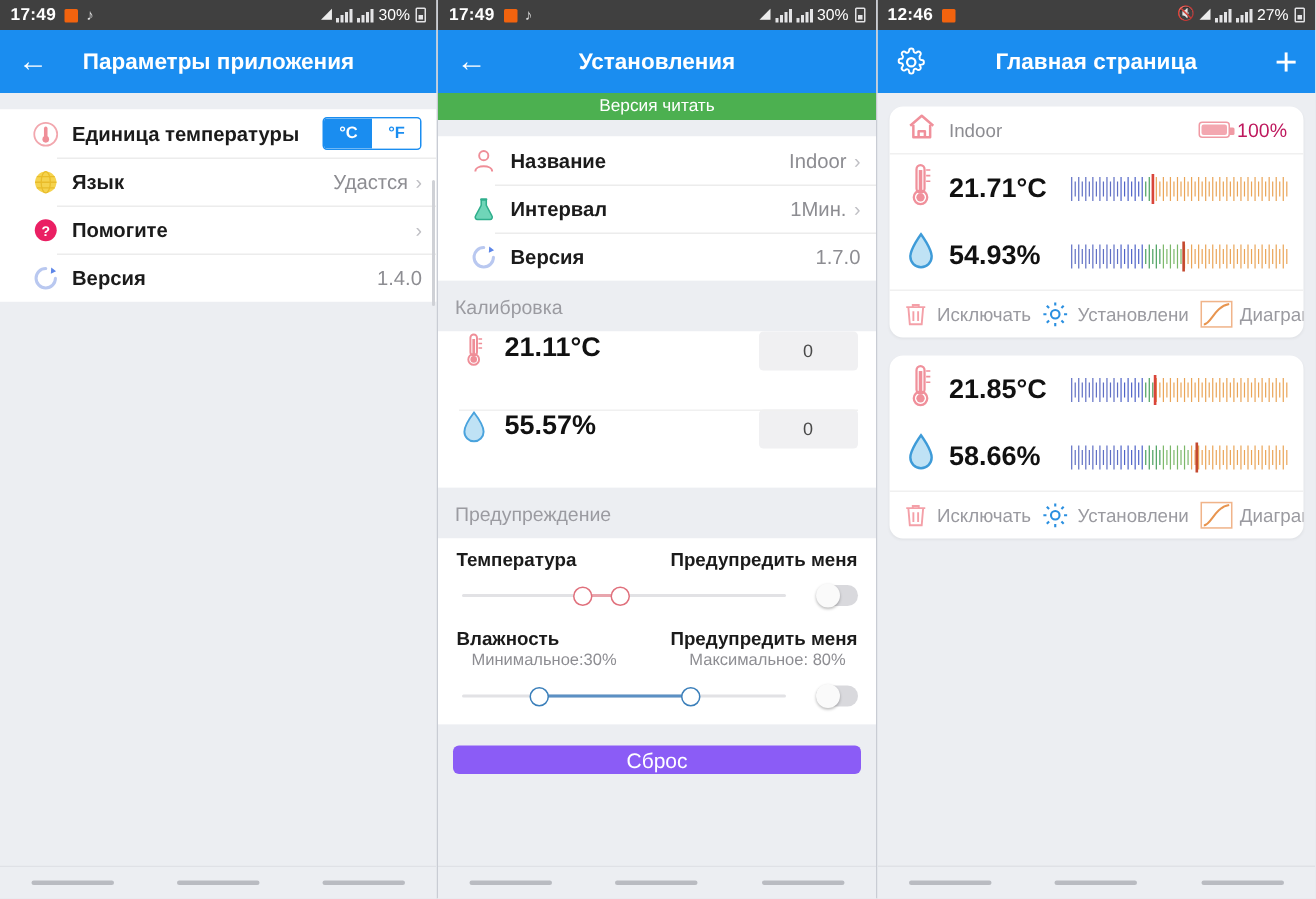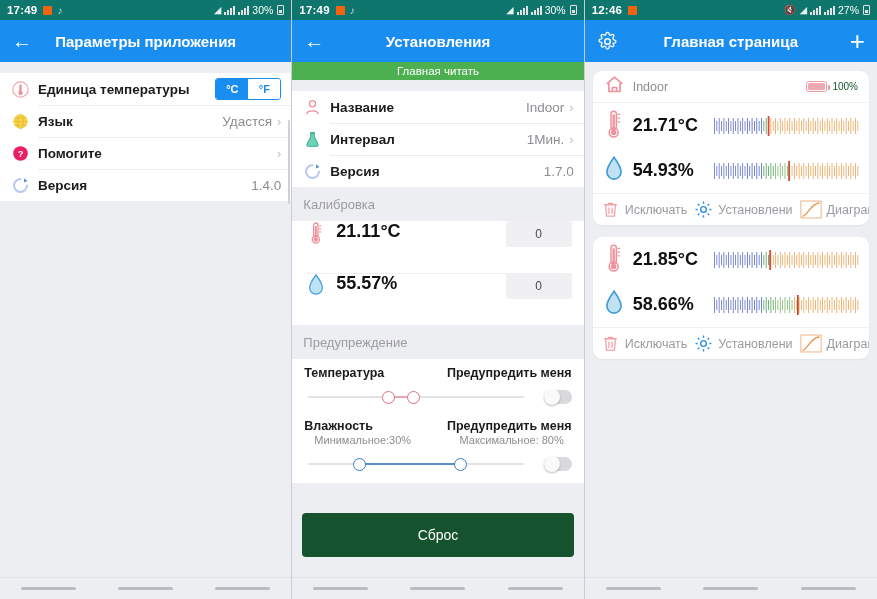--- a/index.html
+++ b/index.html
@@ -10,21 +10,21 @@
     overflow: hidden;
   }
   .screens { display: flex; width: 877px; height: 599px; }
   .screen { width: 292px; height: 599px; position: relative; background: #eceef2;
             display: flex; flex-direction: column; overflow: hidden; }
   .screen.last { width: 293px; }
   .sep { width: 1px; background: #c9ccd4; height: 599px; flex: 0 0 1px; }
 
   
   .statusbar {
-    height: 20px; background: #0f766e; color: #ffffff;
+    height: 20px; background: #404040; color: #ffffff;
     display: flex; align-items: center; padding: 0 7px;
     font-size: 11.5px; flex: 0 0 20px;
   }
   .sb-time { font-weight: bold; letter-spacing: .2px; }
   .sb-left-icons { display: flex; align-items: center; gap: 5px; margin-left: 6px; }
   .sb-orange { width: 9px; height: 9px; background: #f2630e; border-radius: 1px; }
   .sb-note { font-size: 10px; color: #dcdcdc; }
   .sb-spacer { flex: 1; }
   .sb-right { display: flex; align-items: center; gap: 3px; font-size: 10.5px; }
   .sb-glyph { font-size: 9.5px; opacity: .9; line-height: 1; }
@@ -51,21 +51,21 @@
   .back-arrow { font-size: 20px; font-weight: normal; }
   .plus-ic { font-size: 26px; font-weight: 300; margin-left: auto; }
   .gear-ic svg { display: block; }
 
   
   .pagebody { flex: 1; overflow: hidden; background: #eceef2; position: relative; }
   .gap { height: 11px; background: #eceef2; }
   .card { background: #fff; }
   .row {
     display: flex; align-items: center; height: 32px;
-    padding: 0 10px 0 9px; background: #fff; position: relative;
+    padding: 0 10px 0 19px; background: #fff; position: relative;
   }
   .row + .row:before {
     content: ""; position: absolute; left: 38px; right: 0; top: 0;
     height: 1px; background: #ececec;
   }
   .row .ico { width: 22px; display: flex; align-items: center; justify-content: center;
               margin-right: 7px; flex: 0 0 22px; }
   .row .lbl { font-size: 13.5px; color: #1b1b1b; font-weight: bold; }
   .row .val { margin-left: auto; font-size: 13.5px; color: #8d8d92; }
   .chev { color: #c0c0c5; font-size: 13px; margin-left: 5px; font-weight: 300; }
@@ -111,39 +111,39 @@
   .knob { position: absolute; top: 3px; width: 13px; height: 13px; border-radius: 50%;
           background: #fff; }
   .knob.red { border: 1.6px solid #e0707c; }
   .knob.blue { border: 1.6px solid #3b7fba; }
   .toggle { width: 28px; height: 14px; border-radius: 8px; background: #d9d9dd;
             position: relative; flex: 0 0 28px; cursor: pointer; }
   .toggle:after { content:""; position:absolute; left:0; top:-1px; width:16px;
                   height:16px; border-radius:50%; background:#fafafa;
                   box-shadow: 0 1px 2px rgba(0,0,0,.28); }
   .resetwrap { padding: 14px 10px 0 10px; background: #eceef2; }
-  .resetbtn { height: 44px; background: #14532d; border-radius: 4px; color: #fff;
+  .resetbtn { height: 19px; background: #8b5cf6; border-radius: 4px; color: #fff;
               font-size: 14px; display: flex; align-items: center;
-              justify-content: center; cursor: pointer; margin-top: 16px; }
+              justify-content: center; cursor: pointer; }
 
   
   .rbody { flex: 1; background: #eceef2; padding: 9px 8px 0 8px; overflow: hidden; }
   .sensor { background: #fff; border-radius: 9px; margin-bottom: 12px;
             box-shadow: 0 1px 2px rgba(0,0,0,.05); overflow: hidden; }
   .s-head { display: flex; align-items: center; height: 32px; padding: 0 11px;
             border-bottom: 1px solid #f0f0f0; }
   .s-name { font-size: 12.5px; color: #8d8d92; margin-left: 8px; }
   .s-batt { margin-left: auto; display: flex; align-items: center; gap: 5px; }
   .bshape { width: 21px; height: 11px; border: 1.4px solid #f09aa4; border-radius: 2.5px;
             position: relative; }
   .bshape:after { content:""; position:absolute; right:-4px; top:3px; width:2.5px;
                   height:5px; background:#f09aa4; border-radius:0 1px 1px 0; }
   .bfill { position: absolute; left: 1px; top: 1px; bottom: 1px; background: #f3a7b0;
            border-radius: 1.5px; }
-  .s-batt span { font-size: 10px; color: #14532d; text-align: right; }
+  .s-batt span { font-size: 13px; color: #be185d; text-align: right; }
   .s-read { display: flex; align-items: center; height: 45px; padding: 0 10px 0 11px; }
   .s-val { font-size: 18px; font-weight: bold; color: #111; margin-left: 9px;
            min-width: 76px; }
   .gauge { flex: 1; height: 22px; margin-left: 4px; position: relative; }
   .gauge svg { display: block; width: 100%; height: 22px; }
   .s-acts { display: flex; align-items: center; height: 32px;
             border-top: 1px solid #f0f0f0; padding: 0 8px; }
   .act { display: flex; align-items: center; cursor: pointer; }
   .act span { font-size: 12.5px; color: #9a9aa0; margin-left: 5px; }
   .act + .act { margin-left: 7px; }
@@ -291,21 +291,21 @@
         <span>30%</span>
         <span class="battery"></span>
       </span>
     </div>
 
     <div class="appbar">
       <span class="ab-btn back-arrow">←</span>
       <span class="title">Установления</span>
     </div>
 
-    <div class="greenbar">Главная читать</div>
+    <div class="greenbar">Версия читать</div>
 
     <div class="pagebody">
       <div class="gap"></div>
       <div class="card">
 
         <div class="row">
           <span class="ico">
             <svg width="17" height="17" viewBox="0 0 20 20">
               <circle cx="10" cy="5.6" r="3.6" fill="none" stroke="#ef8e98" stroke-width="1.5"></circle>
               <path d="M3.4 18 C3.4 12.6 16.6 12.6 16.6 18" fill="none" stroke="#ef8e98" stroke-width="1.5"></path>

